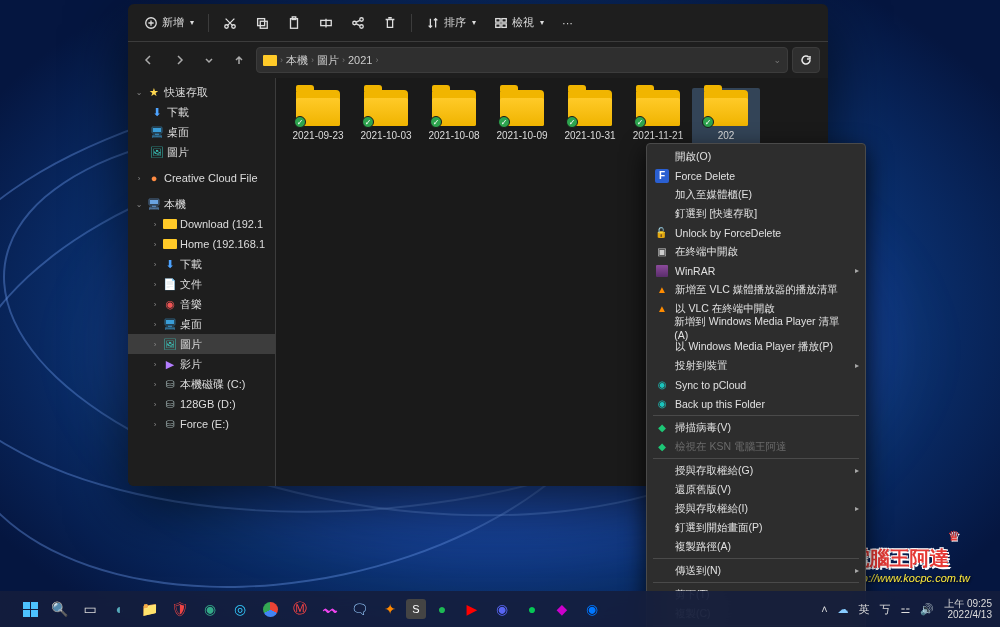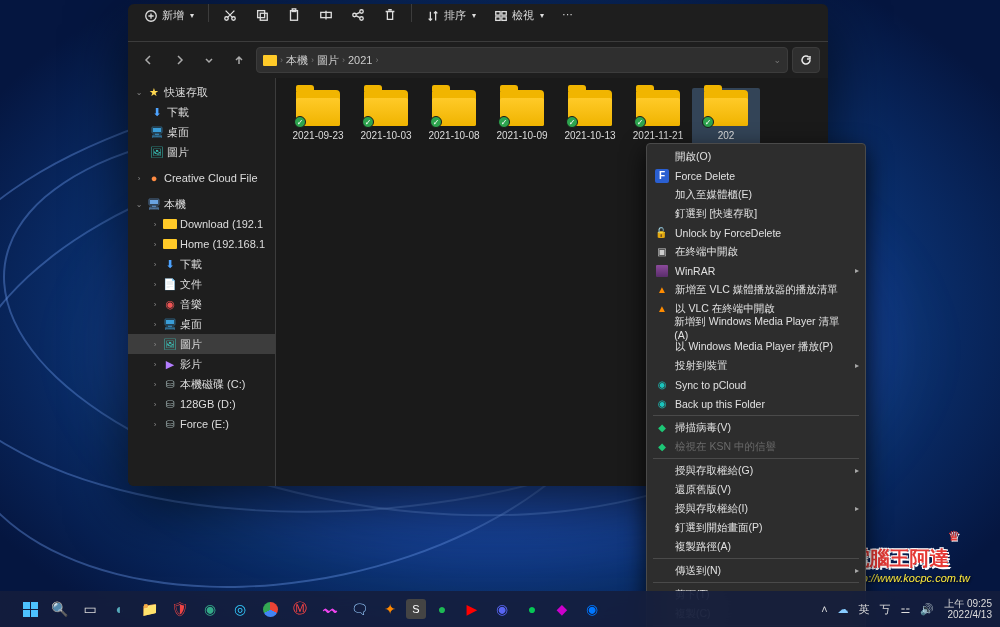--- a/index.html
+++ b/index.html
@@ -32,21 +32,21 @@
   
   .window{position:absolute;left:128px;top:4px;width:700px;height:482px;background:var(--win);border-radius:6px;box-shadow:0 20px 60px rgba(0,0,0,0.7);display:flex;flex-direction:column;overflow:hidden;}
   .titlebar{height:28px;display:flex;align-items:center;padding:0 2px 0 8px;background:var(--win);}
   .ti{width:14px;height:11px;background:var(--folder);border-radius:1px 1px 0 0;margin-right:6px;position:relative;}
   .ti::before{content:"";position:absolute;top:-3px;left:0;width:6px;height:3px;background:var(--folder);border-radius:1px 1px 0 0;}
   .title-text{flex:1;color:#ccc;font-size:11px;}
   .winbtns{display:flex;}
   .winbtn{width:40px;height:28px;display:flex;align-items:center;justify-content:center;color:#aaa;}
   .winbtn svg{width:10px;height:10px;}
 
-  .toolbar{height:38px;display:flex;align-items:flex-start;gap:2px;padding:0 8px;border-bottom:1px solid var(--border);}
+  .toolbar{height:38px;display:flex;align-items:center;gap:2px;padding:0 8px;border-bottom:1px solid var(--border);}
   .tb-btn{display:flex;align-items:center;gap:4px;padding:4px 8px;border-radius:4px;color:#ddd;}
   .tb-btn svg{width:14px;height:14px;}
   .tb-sep{width:1px;height:18px;background:var(--border);margin:0 4px;}
   .tb-chev{font-size:8px;margin-left:2px;}
 
   .addrbar{height:36px;display:flex;align-items:center;gap:4px;padding:0 8px;}
   .navbtn{width:26px;height:26px;display:flex;align-items:center;justify-content:center;color:#aaa;border-radius:4px;}
   .navbtn svg{width:12px;height:12px;}
   .breadcrumb{flex:1;height:26px;background:#2f2f2f;border:1px solid var(--border);border-radius:4px;display:flex;align-items:center;padding:0 6px;gap:3px;color:#ccc;font-size:11px;}
   .crumb-fold{width:14px;height:11px;background:var(--folder);border-radius:1px;}
@@ -371,21 +371,21 @@
             <div class="sync-badge">✓</div>
           </div>
           <div class="folder-label">2021-10-09</div>
         </div>
       <div class="folder-item">
           <div class="folder-ico">
             <div class="folder-back"></div>
             <div class="folder-front"></div>
             <div class="sync-badge">✓</div>
           </div>
-          <div class="folder-label">2021-10-13</div>
+          <div class="folder-label">2021-10-31</div>
         </div>
       <div class="folder-item">
           <div class="folder-ico">
             <div class="folder-back"></div>
             <div class="folder-front"></div>
             <div class="sync-badge">✓</div>
           </div>
           <div class="folder-label">2021-11-21</div>
         </div>
       <div class="folder-item sel">
@@ -461,21 +461,21 @@
       <span class="mi mi-pcloud">◉</span>
       <span>Back up this Folder</span>
     </div>
   <div class="cm-sep"></div>
   <div class="cm-item">
       <span class="mi mi-kav">◆</span>
       <span>掃描病毒(V)</span>
     </div>
   <div class="cm-item disabled">
       <span class="mi mi-kav">◆</span>
-      <span>檢視在 KSN 中的信譽</span>
+      <span>檢視在 KSN 電腦王阿達</span>
     </div>
   <div class="cm-sep"></div>
   <div class="cm-item">
       <span class="mi"></span>
       <span>授與存取權給(G)</span>
       <span class="arrow">▸</span>
     </div>
   <div class="cm-item">
       <span class="mi"></span>
       <span>還原舊版(V)</span>

